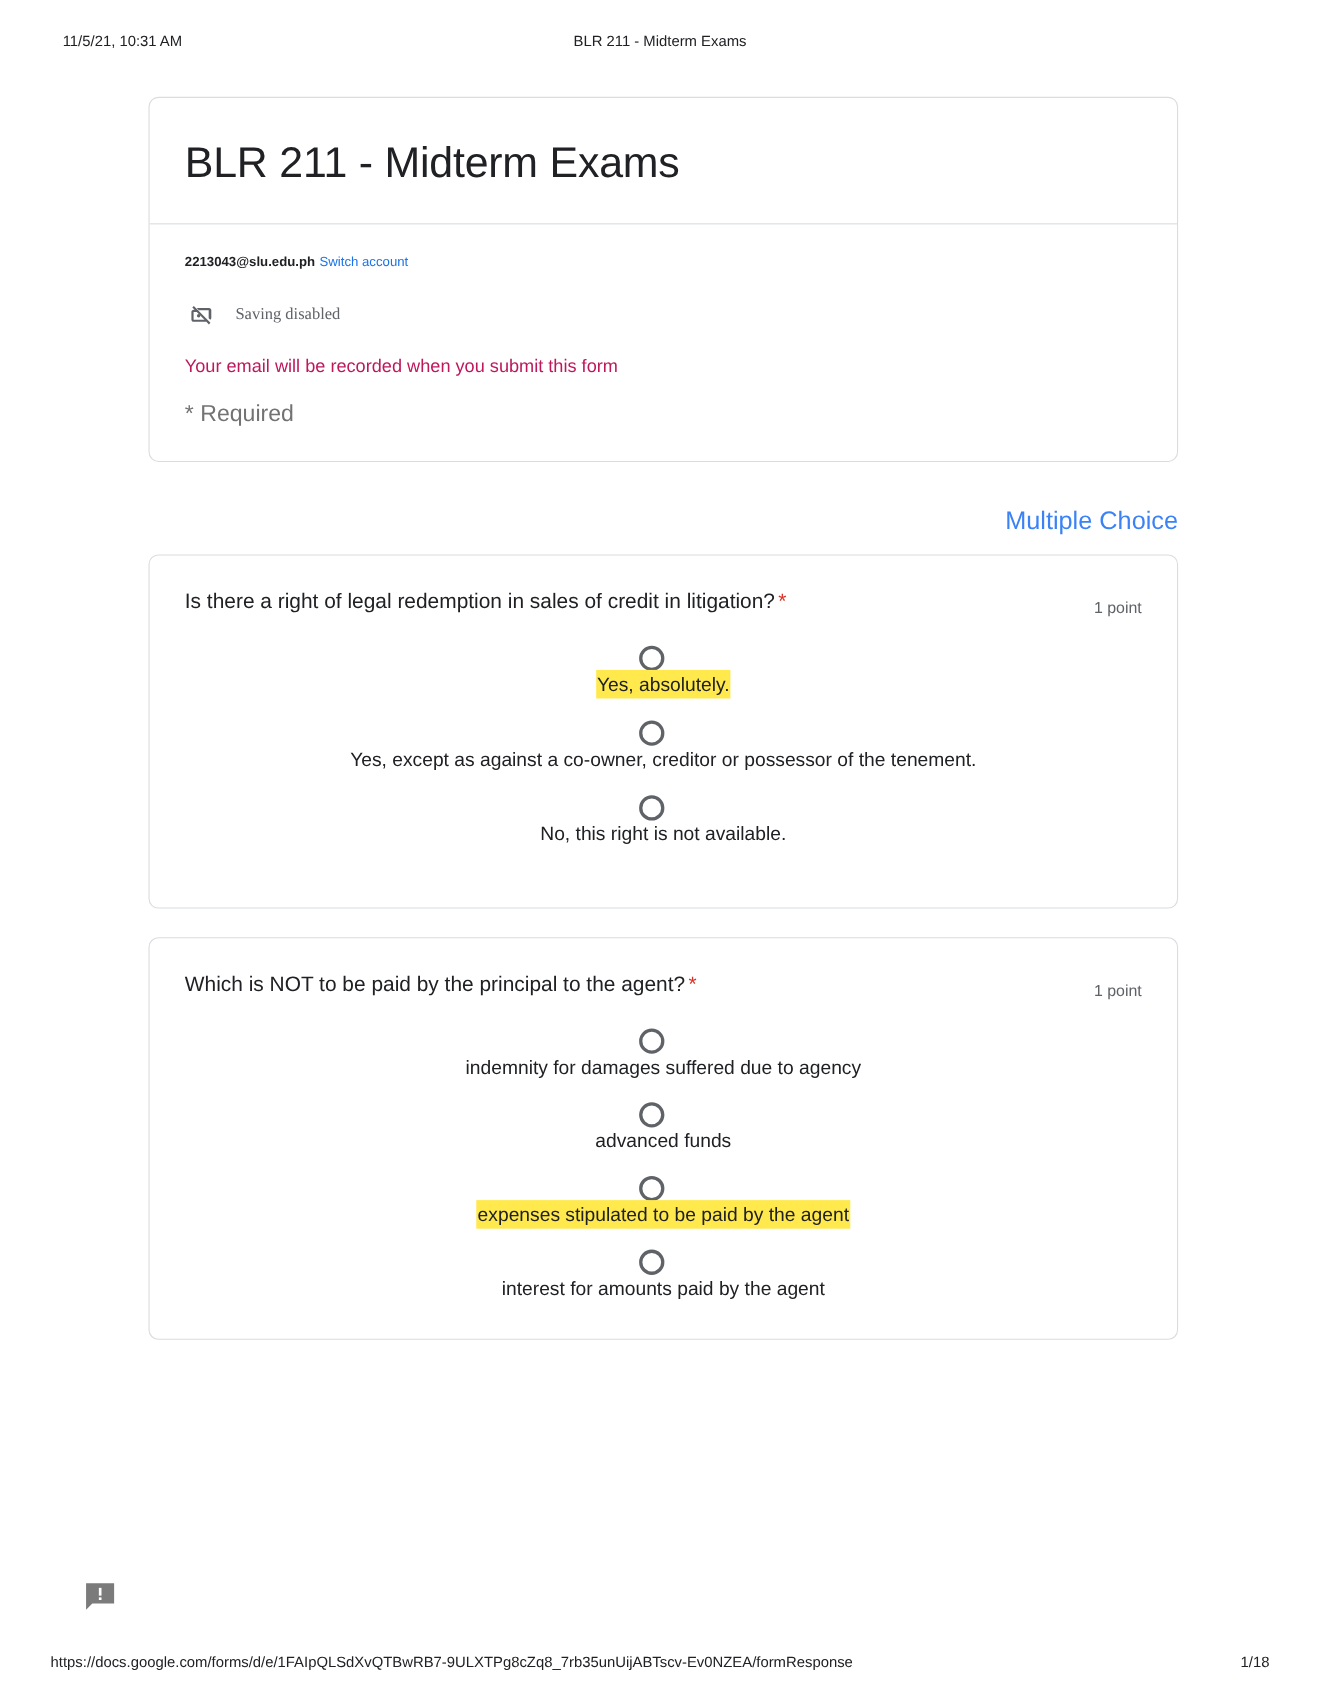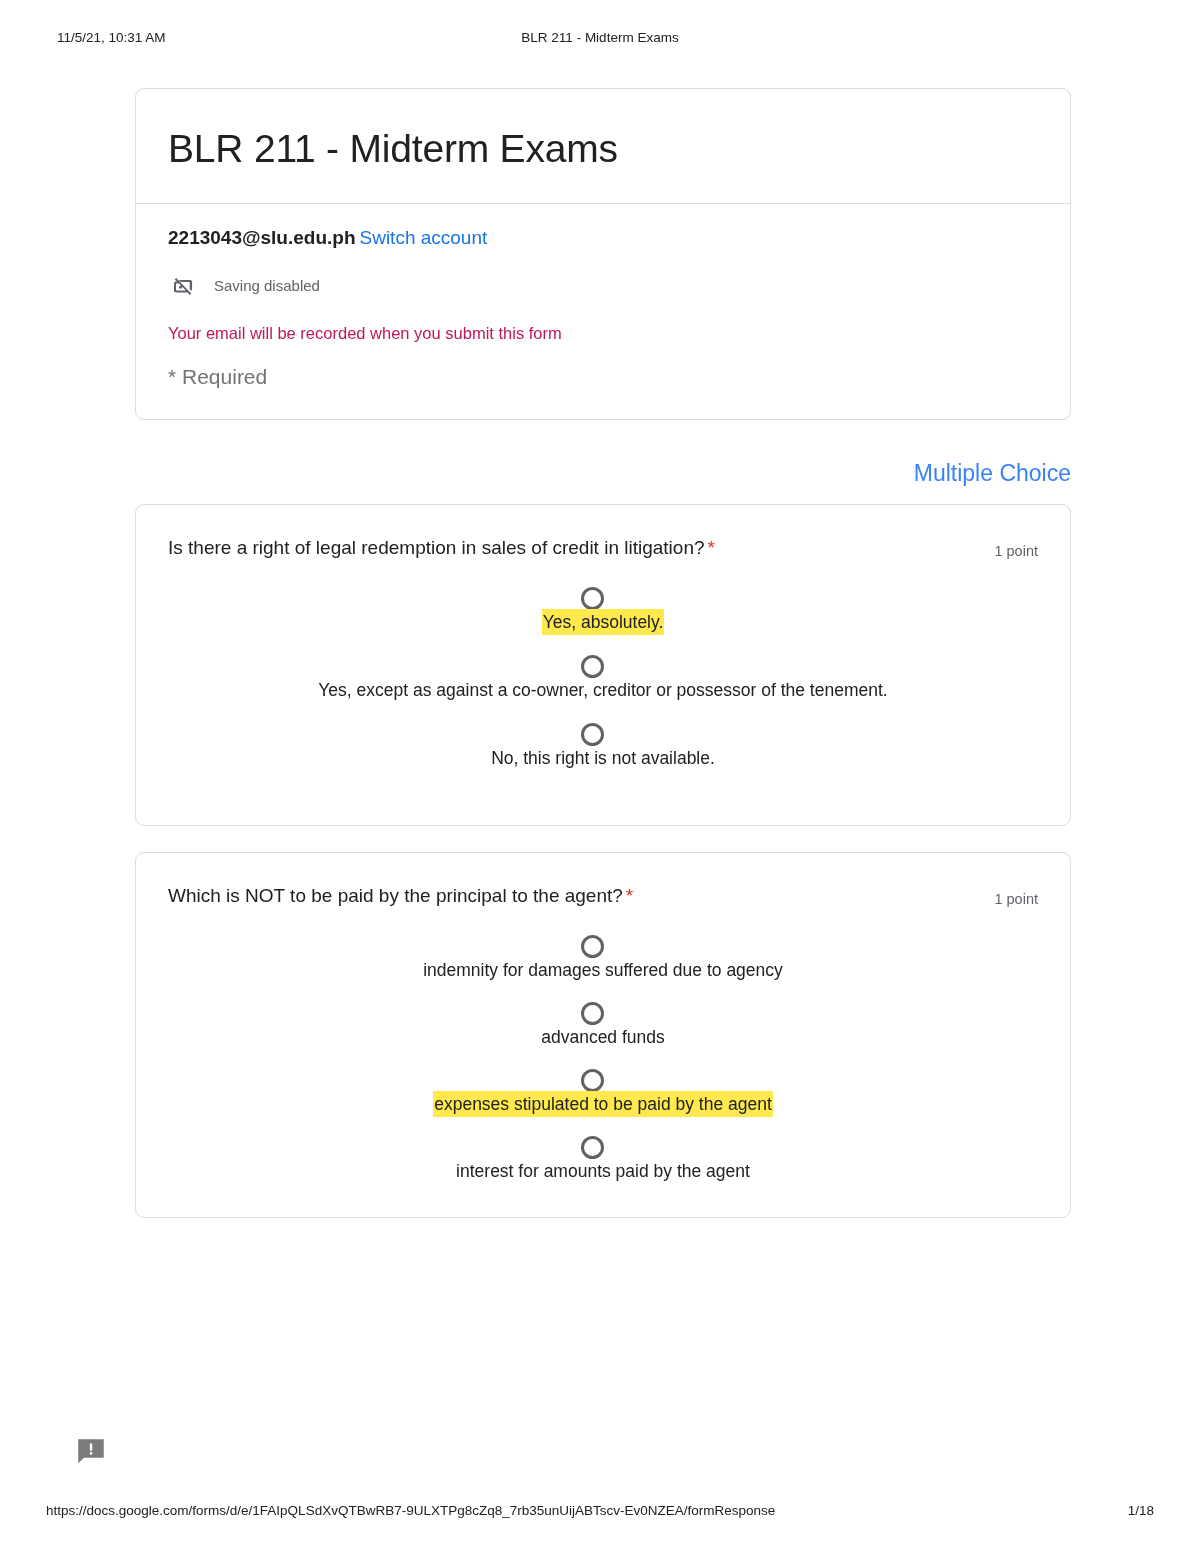--- a/index.html
+++ b/index.html
@@ -63,21 +63,21 @@
     line-height: 48px;
     font-weight: 400;
     color: #202124;
     letter-spacing: -0.2px;
     margin: 0;
   }
   .header-body {
     padding: 22px 32px 30px 32px;
   }
   .account-row {
-    font-size: 19px;
+    font-size: 12px;
     line-height: 24px;
     color: #202124;
     margin-bottom: 23px;
     white-space: nowrap;
   }
   .account-email { font-weight: 700; }
   .switch-account {
     color: #1a73e8;
     text-decoration: none;
     font-weight: 400;
@@ -92,20 +92,21 @@
     width: 30px; height: 26px;
     margin-right: 16px;
     display: inline-flex;
     align-items: center;
     justify-content: center;
   }
   .saving-text {
     font-size: 15px;
     color: #5f6368;
     line-height: 22px;
+    font-family: Liberation Serif, serif;
   }
   .record-note {
     font-size: 16.5px;
     color: #be185d;
     line-height: 24px;
     margin-bottom: 20px;
   }
   .required-note {
     font-size: 21px;
     color: #737373;
@@ -119,21 +120,21 @@
     font-weight: 400;
     padding: 12px 0 16px 32px;
     line-height: 30px;
     text-align: right;
   }
 
   
   .question-card { padding: 30px 32px 34px 32px; }
   .q-head {
     display: flex;
-    align-items: center;
+    align-items: flex-end;
     justify-content: space-between;
     margin-bottom: 26px;
   }
   .q-text {
     font-size: 19px;
     line-height: 26px;
     color: #202124;
     max-width: 760px;
   }
   .q-required { color: #d93025; margin-left: 3px; }

